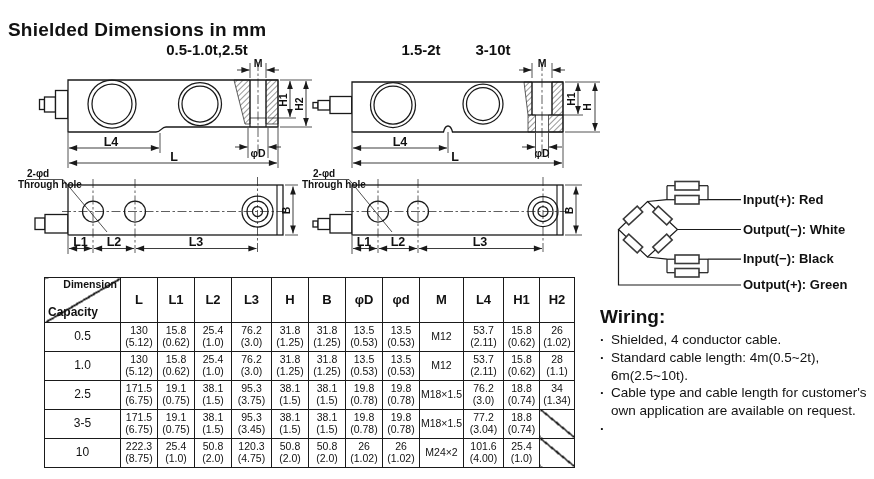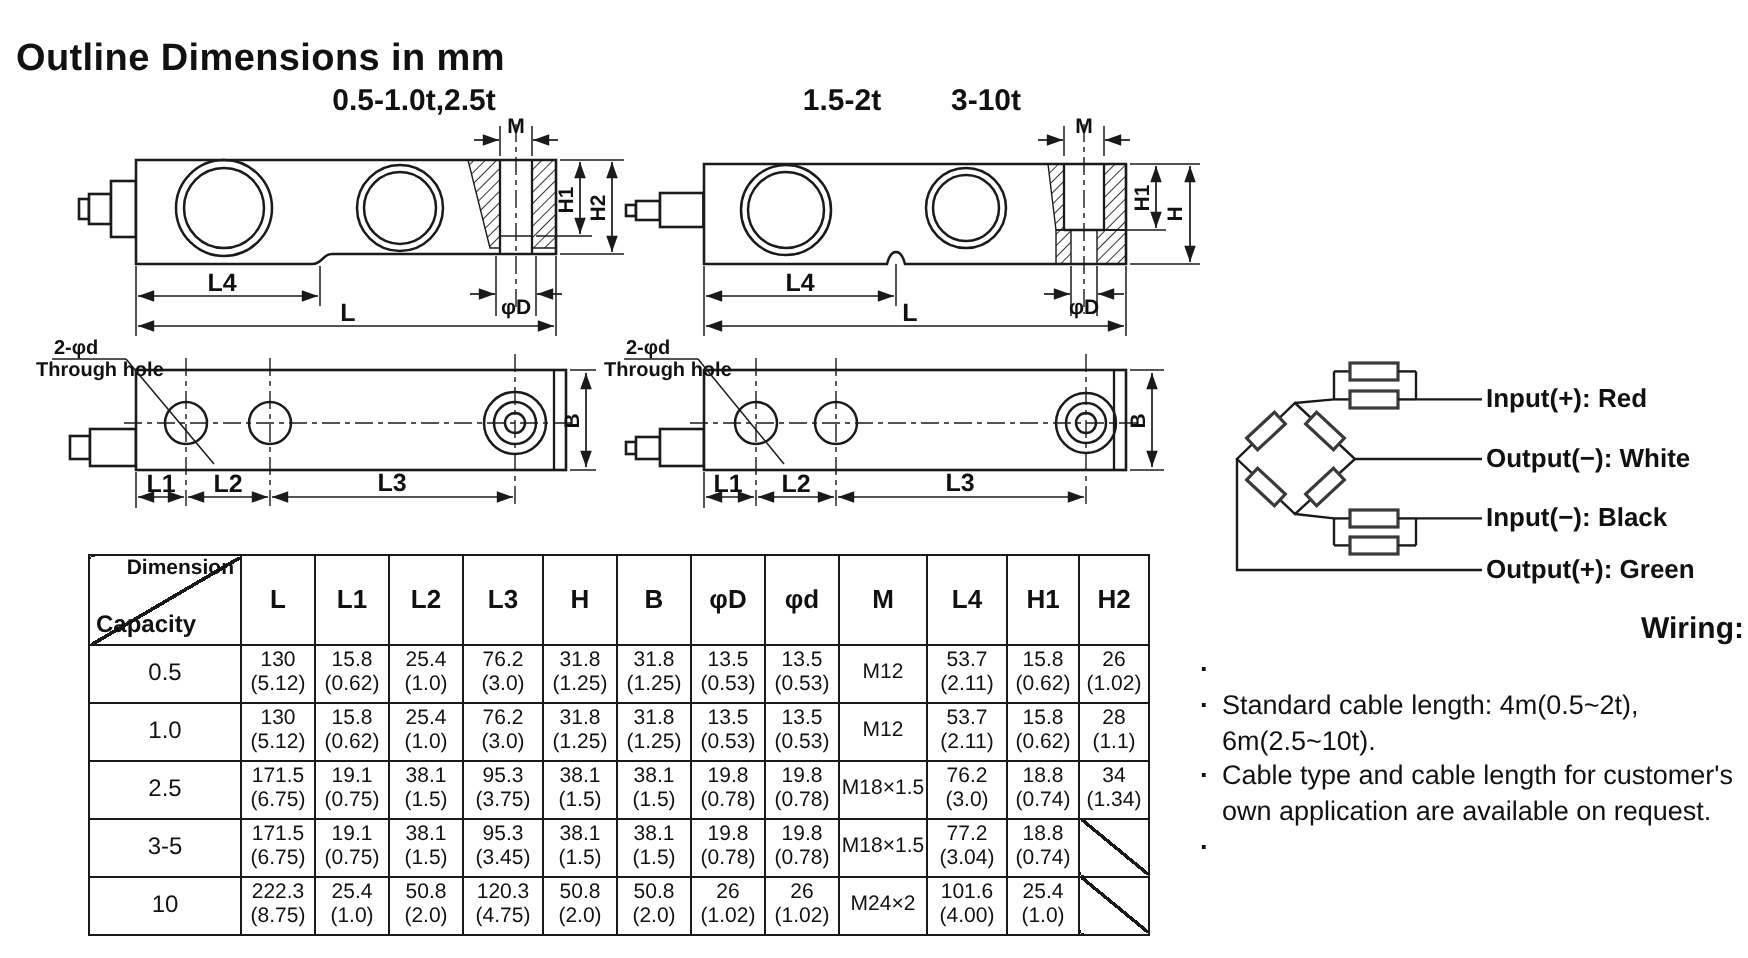--- a/index.html
+++ b/index.html
@@ -30,29 +30,29 @@
   table.dims th { height:31px; font-size:13px; font-weight:600;margin-top:32px; }
   table.dims td { height:28px; }
   table.dims td.cap { font-size:12px; }
   td.diag { background-image:linear-gradient(to right top, transparent 48%, #1a1a1a 48%, #1a1a1a 52%, transparent 52%); }
   th.corner { position:relative;
       background-image:linear-gradient(to right bottom, transparent 48.8%, #1a1a1a 48.8%, #1a1a1a 51.2%, transparent 51.2%); }
   th.corner .c-top { position:absolute; top:1px; right:3px; font-size:10.5px; font-weight:600; }
   th.corner .c-bot { position:absolute; bottom:2px; left:3px; font-size:12px; font-weight:600; }
 
   .wiring { position:absolute; left:600px; top:306px; width:272px; }
-  .wiring .w-title { font-size:15px; font-weight:700; margin-bottom:3px;text-align:right; }
+  .wiring .w-title { font-size:19px; font-weight:700; margin-bottom:3px; }
   .wiring ul { list-style:none; margin:0; padding:0; }
   .wiring li { display:flex; font-size:13.5px; line-height:1.32; font-weight:500; }
   .wiring li .bullet { width:11px; flex:0 0 11px; font-weight:700; }
 </style>
 </head>
 <body>
 
-<h1 class="page-title">Outline Dimensions in mm</h1>
+<h1 class="page-title">Shielded Dimensions in mm</h1>
 
 <svg width="874" height="300" viewBox="0 0 874 300" style="position:absolute;left:0;top:0;">
   <defs>
     <pattern id="hatch" width="4" height="4" patternUnits="userSpaceOnUse" patternTransform="rotate(45)">
       <line x1="0" y1="0" x2="0" y2="4" stroke="#1a1a1a" stroke-width="0.9"></line>
     </pattern>
     <marker id="ar" viewBox="0 0 10 10" refX="9.5" refY="5" markerWidth="9" markerHeight="9" markerUnits="userSpaceOnUse" orient="auto-start-reverse">
       <path d="M0.5 1.8 L9.5 5 L0.5 8.2 Z" fill="#1a1a1a"></path>
     </marker>
   </defs>
@@ -474,20 +474,21 @@
         <td class="diag"></td>
       </tr>
     </tbody>
 </table>
 
 <div class="wiring">
   <div class="w-title">Wiring:</div>
   <ul>
       <li>
         <span class="bullet">·</span>
+        <span>Shielded, 4 conductor cable.</span>
       </li>
       <li>
         <span class="bullet">·</span>
         <span>Standard cable length: 4m(0.5~2t), 6m(2.5~10t).</span>
       </li>
       <li>
         <span class="bullet">·</span>
         <span>Cable type and cable length for customer's own application are available on request.</span>
       </li>
       <li>

